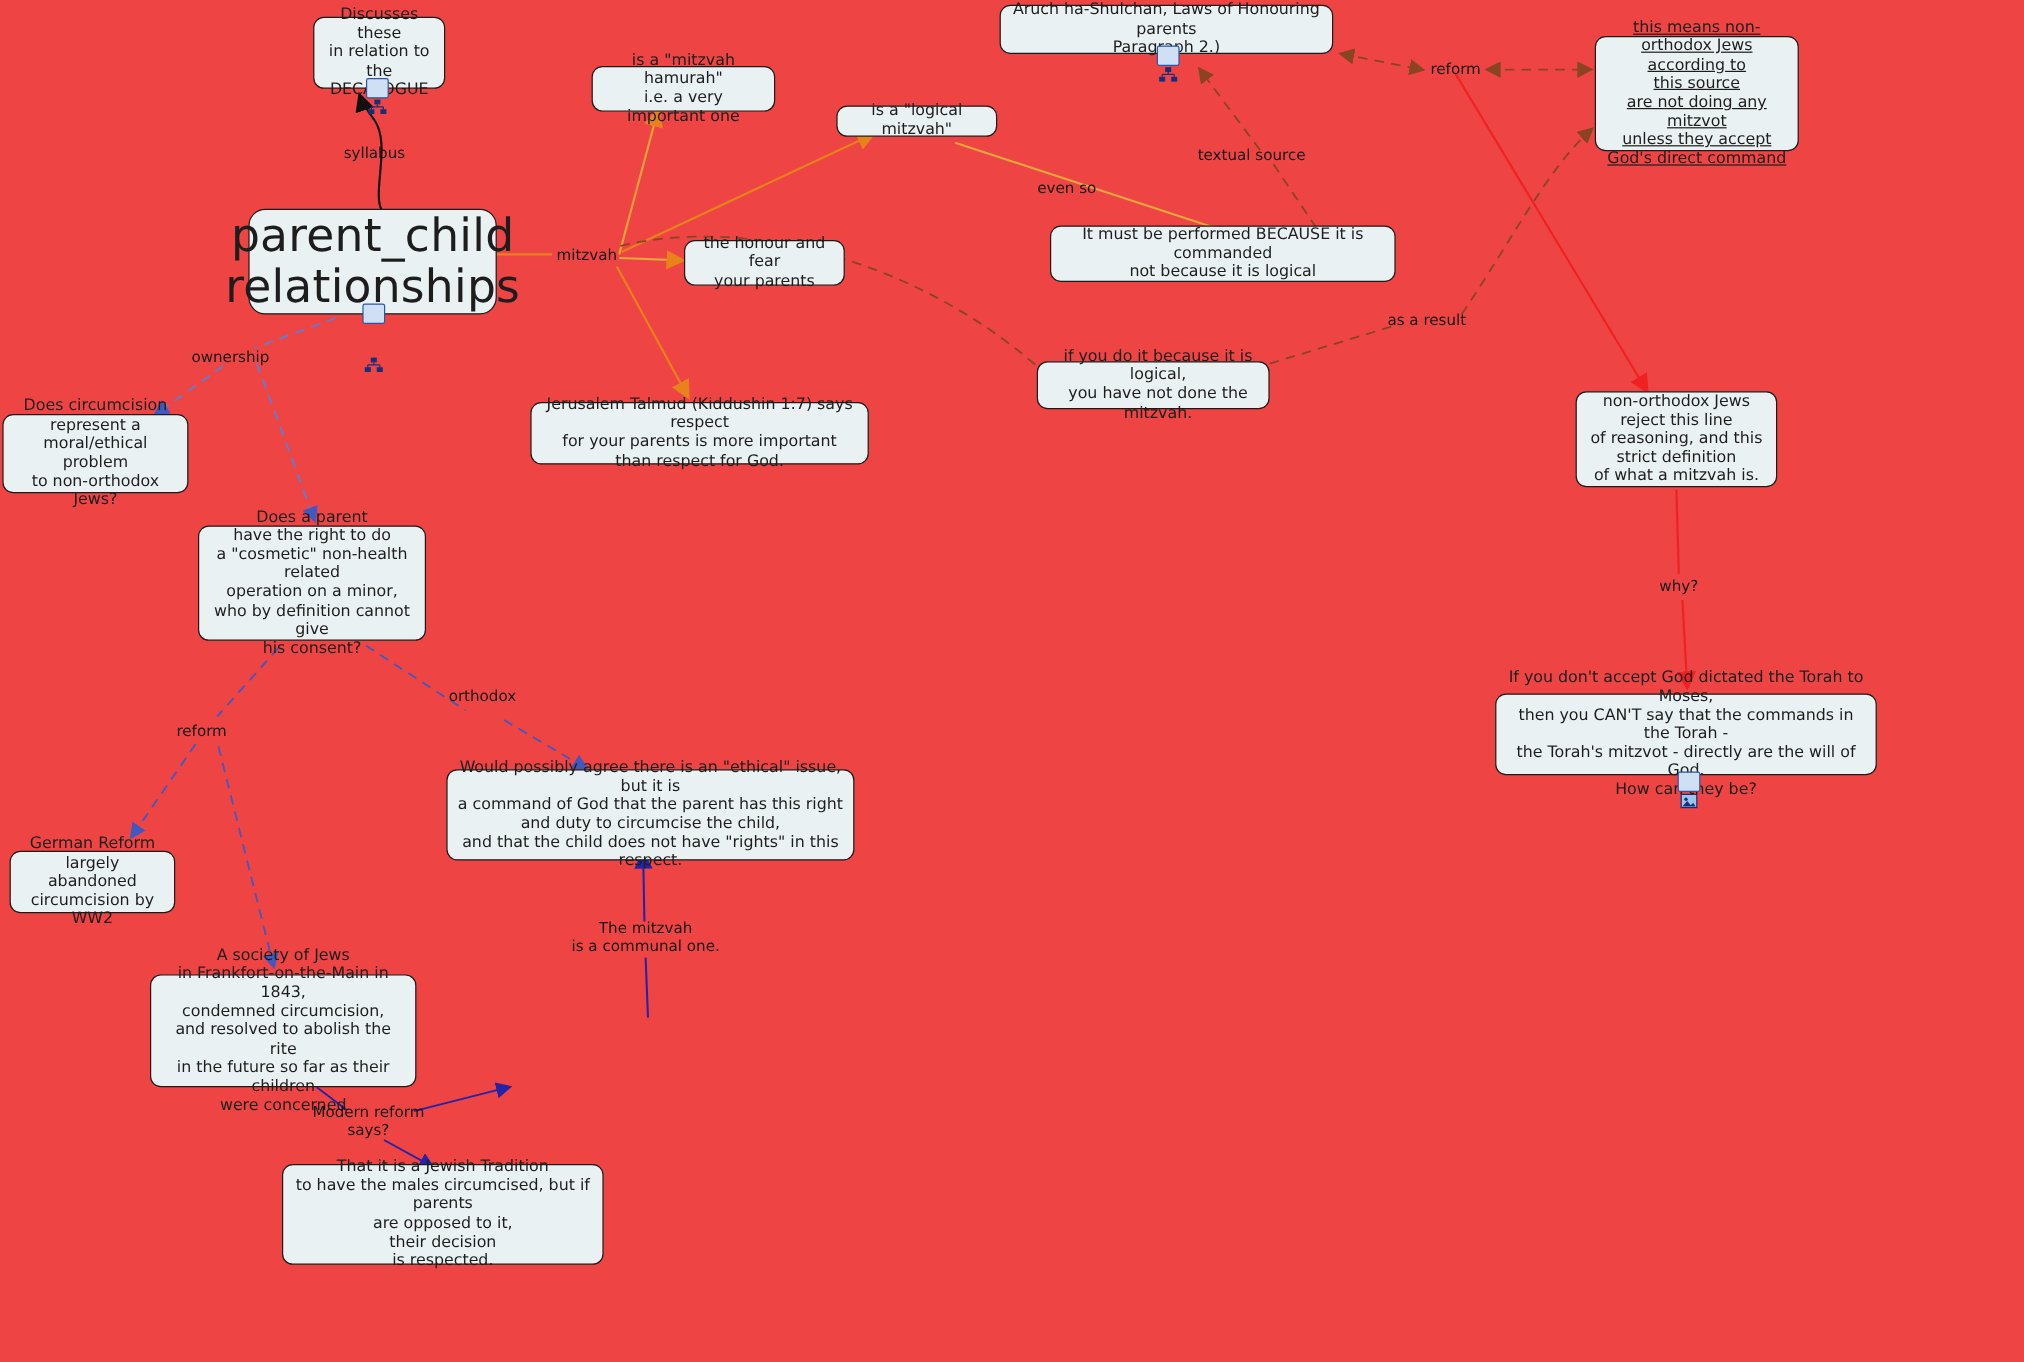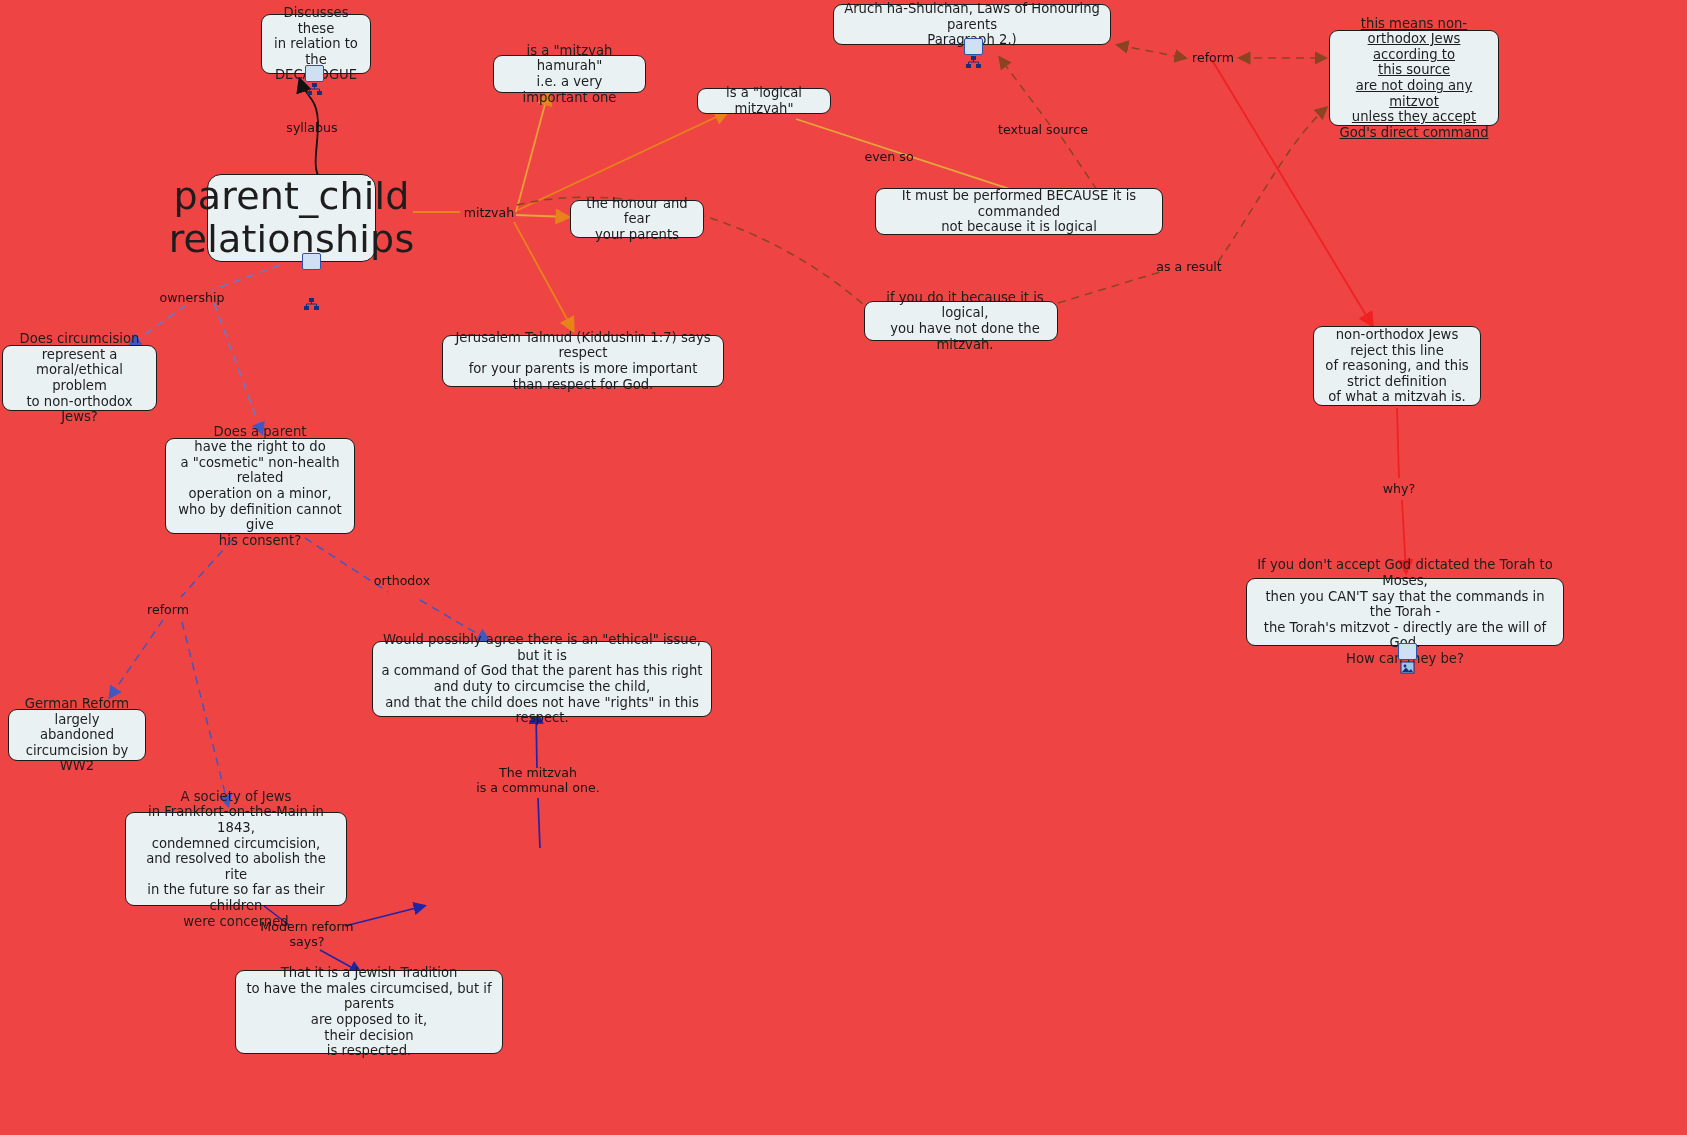--- a/index.html
+++ b/index.html
@@ -154,21 +154,21 @@
     <span class="badge" style="left:43px; top:50px;">
       <svg width="17" height="15" viewBox="0 0 17 15">
         <rect x="6" y="1" width="5" height="4" fill="#14307a"></rect>
         <rect x="1" y="9" width="5" height="4" fill="#14307a"></rect>
         <rect x="11" y="9" width="5" height="4" fill="#14307a"></rect>
         <path d="M8.5,5 L8.5,7 M3.5,7 L13.5,7 M3.5,7 L3.5,9 M13.5,7 L13.5,9" stroke="#14307a" stroke-width="1" fill="none"></path>
       </svg>
     </span>
   </div>
 
-  <div class="node root" style="left:207px; top:174px; width:169px; height:88px;">
+  <div class="node root" style="left:207px; top:174px; width:207px; height:88px;">
     <span class="txt">parent_child
 relationships</span>
     <span class="badge" style="left:94px; top:78px;">
       <svg width="17" height="15" viewBox="0 0 17 15">
         <rect x="6" y="1" width="5" height="4" fill="#14307a"></rect>
         <rect x="1" y="9" width="5" height="4" fill="#14307a"></rect>
         <rect x="11" y="9" width="5" height="4" fill="#14307a"></rect>
         <path d="M8.5,5 L8.5,7 M3.5,7 L13.5,7 M3.5,7 L3.5,9 M13.5,7 L13.5,9" stroke="#14307a" stroke-width="1" fill="none"></path>
       </svg>
     </span>

